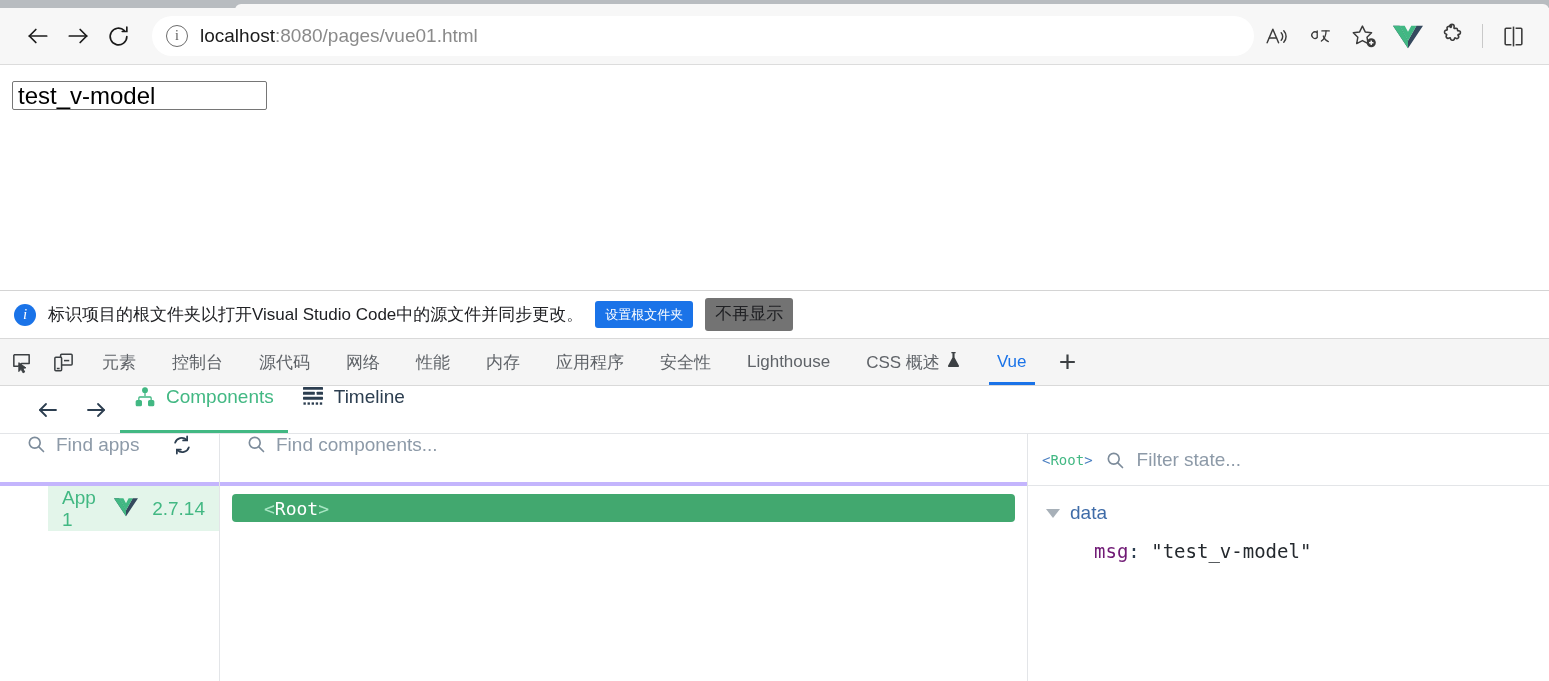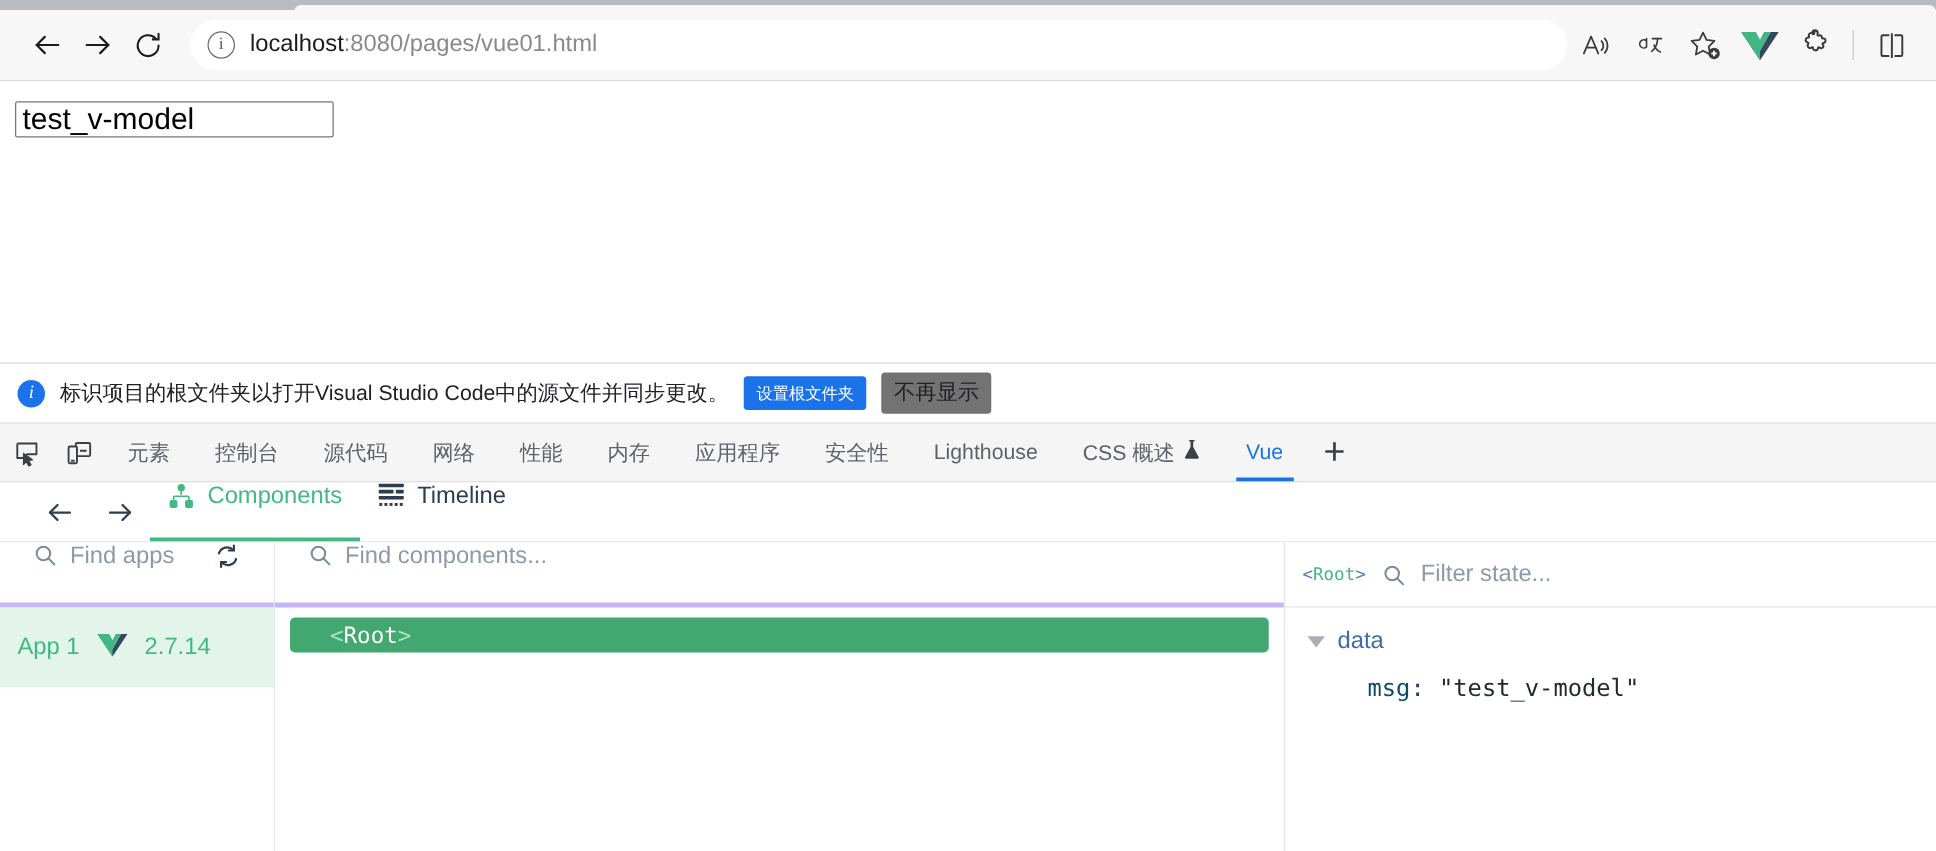--- a/index.html
+++ b/index.html
@@ -241,27 +241,28 @@
     white-space: nowrap;
   }
   .icon-btn {
     display: flex; align-items: center; justify-content: center;
     color: #2c3e50;
     flex: none;
   }
   .search-icon { color: #7d8c9b; flex: none; display: flex; }
 
   .app-row {
-    height: 64px;
+    height: 45px;
     background: #e3f5ea;
     display: flex;
     align-items: center;
     gap: 14px;
     padding: 0 14px;
     flex: none;
+    margin-left: 48px;
   }
   .app-name { font-size: 19px; color: #42b883; }
   .app-ver  { font-size: 19px; color: #42b883; }
 
   .tree-area { padding: 8px 12px 0 12px; flex: 1 1 auto; }
   .tree-node {
     height: 28px;
     background: #42a86f;
     border-radius: 4px;
     display: flex;
@@ -309,21 +310,21 @@
     color: #3f6ca8;
   }
   .state-entry {
     margin-top: 14px;
     margin-left: 48px;
     font-family: "DejaVu Sans Mono", monospace;
     font-size: 19px;
     color: #2c3e50;
     white-space: nowrap;
   }
-  .state-entry .k { color: #0c4a6e; }
+  .state-entry .k { color: #701a75; }
   .state-entry .v { color: #24292e; }
 </style>
 </head>
 <body>
 
 <div class="tabstrip">
   <div class="active-tab"></div>
 </div>
 
 <div class="toolbar">

